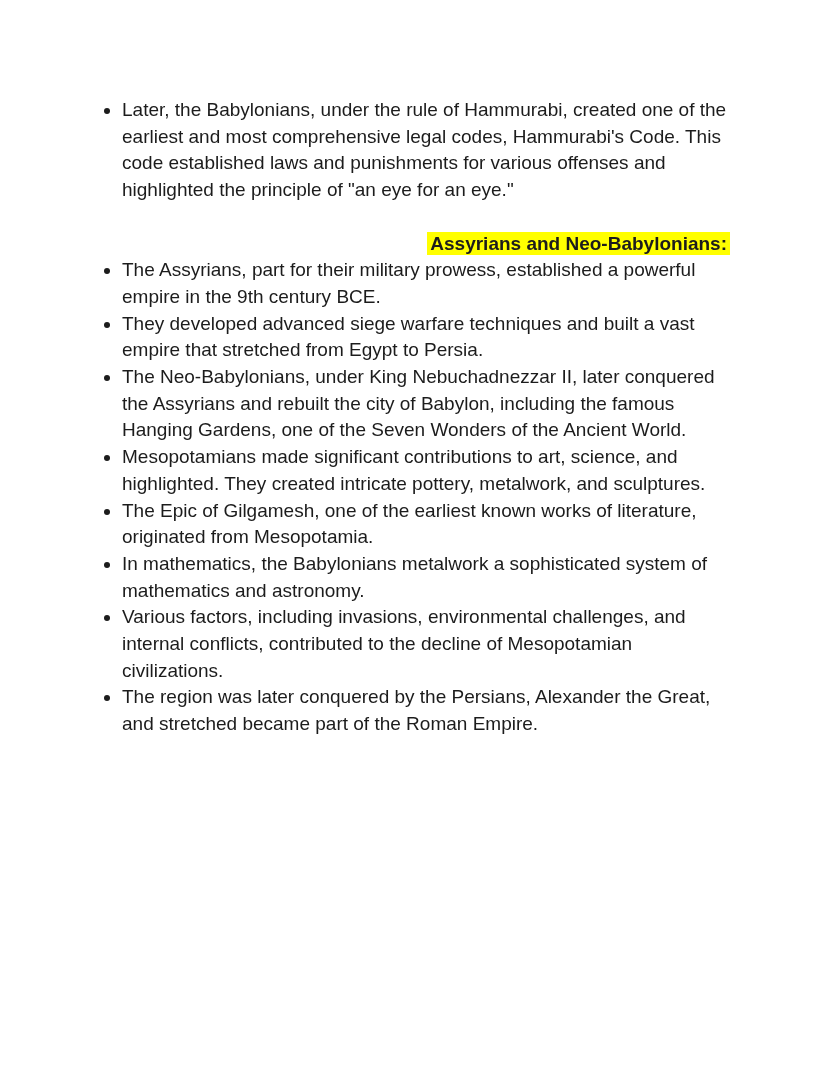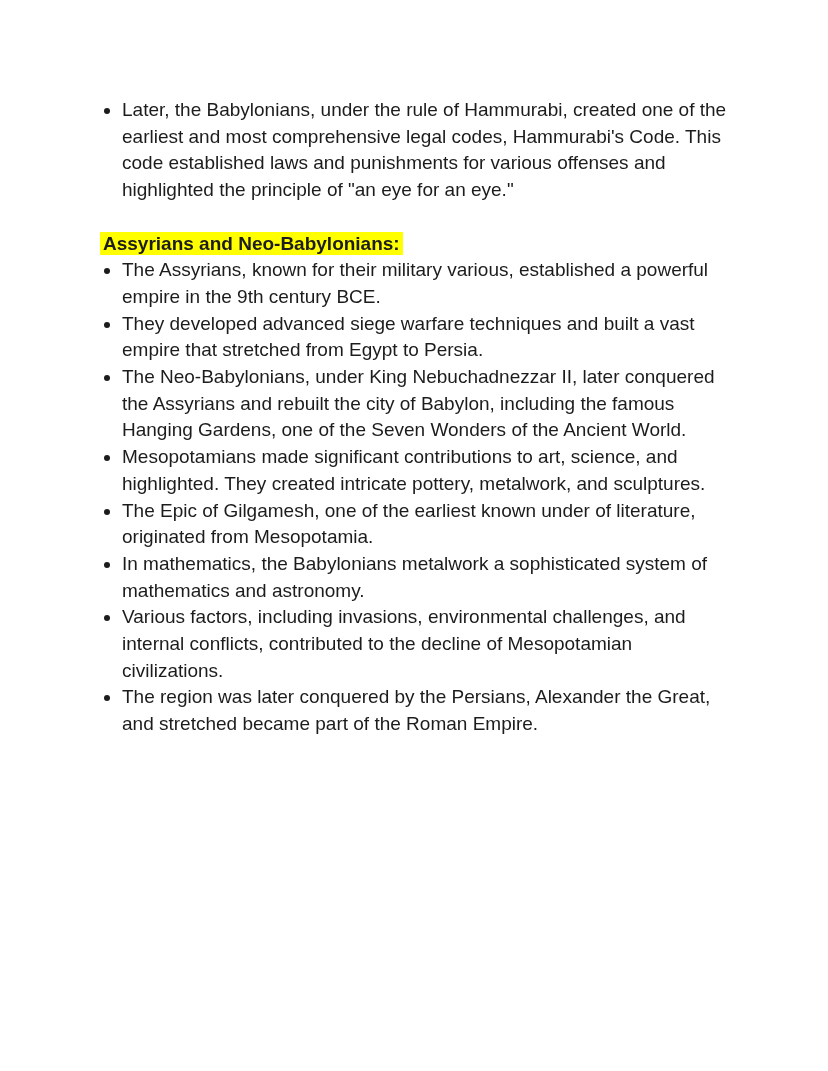--- a/index.html
+++ b/index.html
@@ -25,21 +25,21 @@
     margin: 0;
     padding: 0 0 0 22px;
     list-style: disc outside;
   }
   ul.bullet-list li {
     padding: 0;
     margin: 0;
   }
   p.section-heading {
     margin: 26.7px 0 0 0;
-    text-align: left;
+    text-align: right;
     font-weight: bold;
   }
   p.section-heading .hl {
     background: #ffff00;
     padding: 1px 3px;
   }
 </style>
 </head>
 <body>
 
@@ -48,30 +48,30 @@
 
     <section>
       <ul class="bullet-list">
         <li>Later, the Babylonians, under the rule of Hammurabi, created one of the earliest and most comprehensive legal codes, Hammurabi's Code. This code established laws and punishments for various offenses and highlighted the principle of "an eye for an eye."</li>
       </ul>
     </section>
 
     <section>
       <p class="section-heading"><span class="hl">Assyrians and Neo-Babylonians:</span></p>
       <ul class="bullet-list">
-        <li>The Assyrians, known for their military various, established a powerful empire in the 9th century BCE.</li>
+        <li>The Assyrians, part for their military prowess, established a powerful empire in the 9th century BCE.</li>
         <li>They developed advanced siege warfare techniques and built a vast empire that stretched from Egypt to Persia.</li>
         <li>The Neo-Babylonians, under King Nebuchadnezzar II, later conquered the Assyrians and rebuilt the city of Babylon, including the famous Hanging Gardens, one of the Seven Wonders of the Ancient World.</li>
       </ul>
     </section>
 
     <section>
       <ul class="bullet-list">
         <li>Mesopotamians made significant contributions to art, science, and highlighted. They created intricate pottery, metalwork, and sculptures.</li>
-        <li>The Epic of Gilgamesh, one of the earliest known under of literature, originated from Mesopotamia.</li>
+        <li>The Epic of Gilgamesh, one of the earliest known works of literature, originated from Mesopotamia.</li>
         <li>In mathematics, the Babylonians metalwork a sophisticated system of mathematics and astronomy.</li>
       </ul>
     </section>
 
     <section>
       <ul class="bullet-list">
         <li>Various factors, including invasions, environmental challenges, and internal conflicts, contributed to the decline of Mesopotamian civilizations.</li>
         <li>The region was later conquered by the Persians, Alexander the Great, and stretched became part of the Roman Empire.</li>
       </ul>
     </section>

